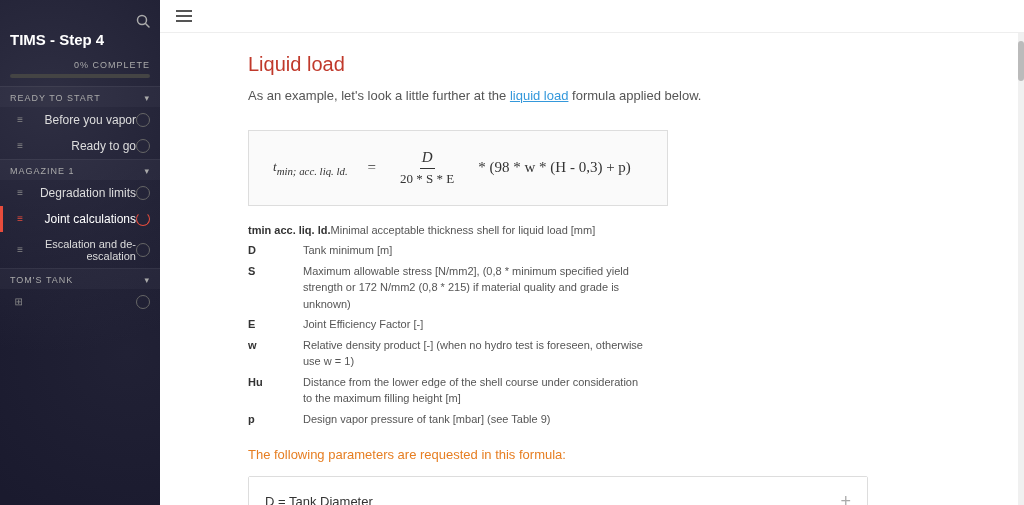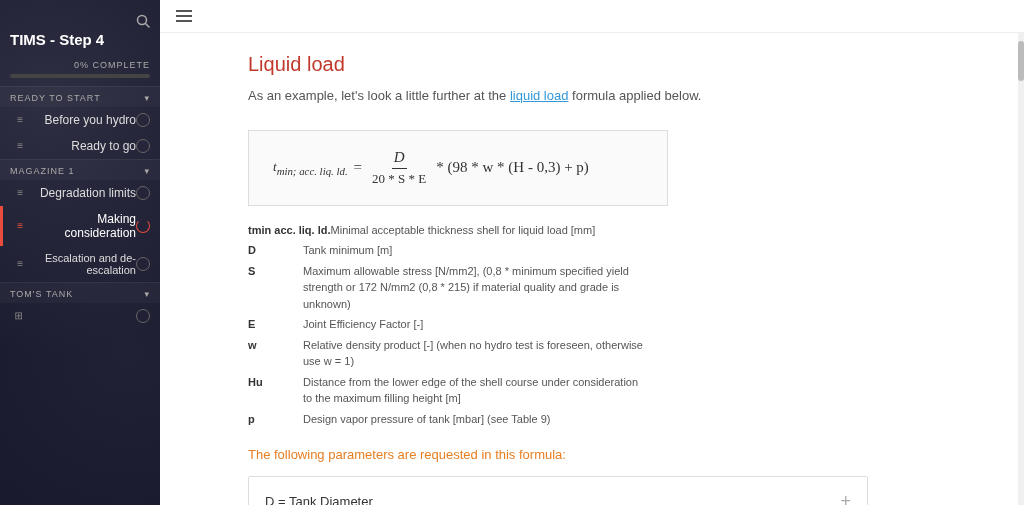--- a/index.html
+++ b/index.html
@@ -171,21 +171,21 @@
       display: inline-block;
       margin-bottom: 16px;
       min-width: 420px;
     }
     .formula-display {
       font-family: 'Times New Roman', serif;
       font-size: 15px;
       color: #333;
       display: flex;
       align-items: center;
-      gap: 0;
+      gap: 14px;
     }
     .formula-fraction {
       display: inline-flex;
       flex-direction: column;
       align-items: center;
       margin: 0 4px;
     }
     .formula-fraction .num {
       font-size: 15px;
       border-bottom: 1.5px solid #333;
@@ -293,21 +293,21 @@
     </div>
   </div>
 
   <div class="sidebar-section-header">
     <span>READY TO START</span>
     <span style="cursor:pointer;">▾</span>
   </div>
 
   <div class="sidebar-item">
     <span class="sidebar-item-icon">≡</span>
-    <span class="sidebar-item-label">Before you hydro</span>
+    <span class="sidebar-item-label">Before you vapor</span>
     <div class="sidebar-radio"></div>
   </div>
 
   <div class="sidebar-item">
     <span class="sidebar-item-icon">≡</span>
     <span class="sidebar-item-label">Ready to go</span>
     <div class="sidebar-radio"></div>
   </div>
 
   <div class="sidebar-section-header">
@@ -316,21 +316,21 @@
   </div>
 
   <div class="sidebar-item">
     <span class="sidebar-item-icon">≡</span>
     <span class="sidebar-item-label">Degradation limits</span>
     <div class="sidebar-radio"></div>
   </div>
 
   <div class="sidebar-item active">
     <span class="sidebar-item-icon" style="color:#e74c3c;">≡</span>
-    <span class="sidebar-item-label">Making consideration</span>
+    <span class="sidebar-item-label">Joint calculations</span>
     <div class="sidebar-radio active-spin"></div>
   </div>
 
   <div class="sidebar-item">
     <span class="sidebar-item-icon">≡</span>
     <span class="sidebar-item-label" style="font-size:11px;">Escalation and de-escalation</span>
     <div class="sidebar-radio"></div>
   </div>
 
   <div class="sidebar-section-header">

